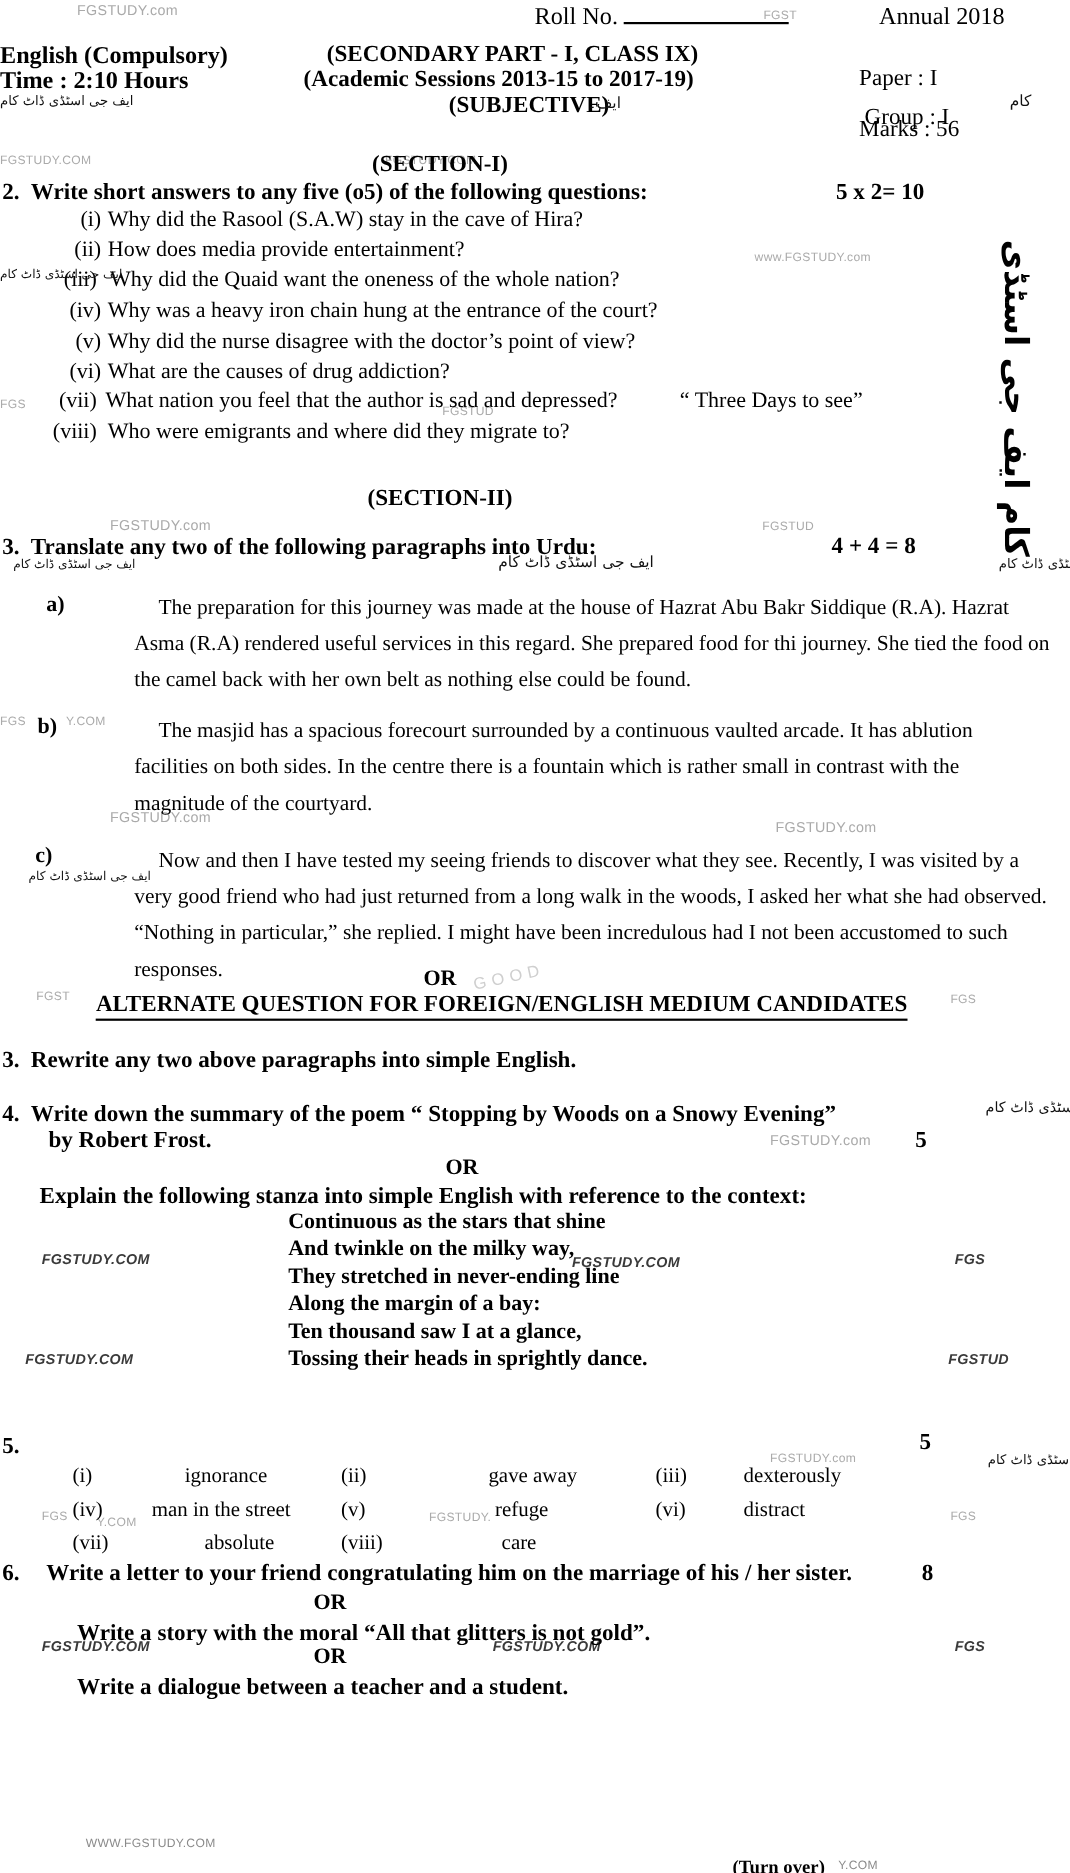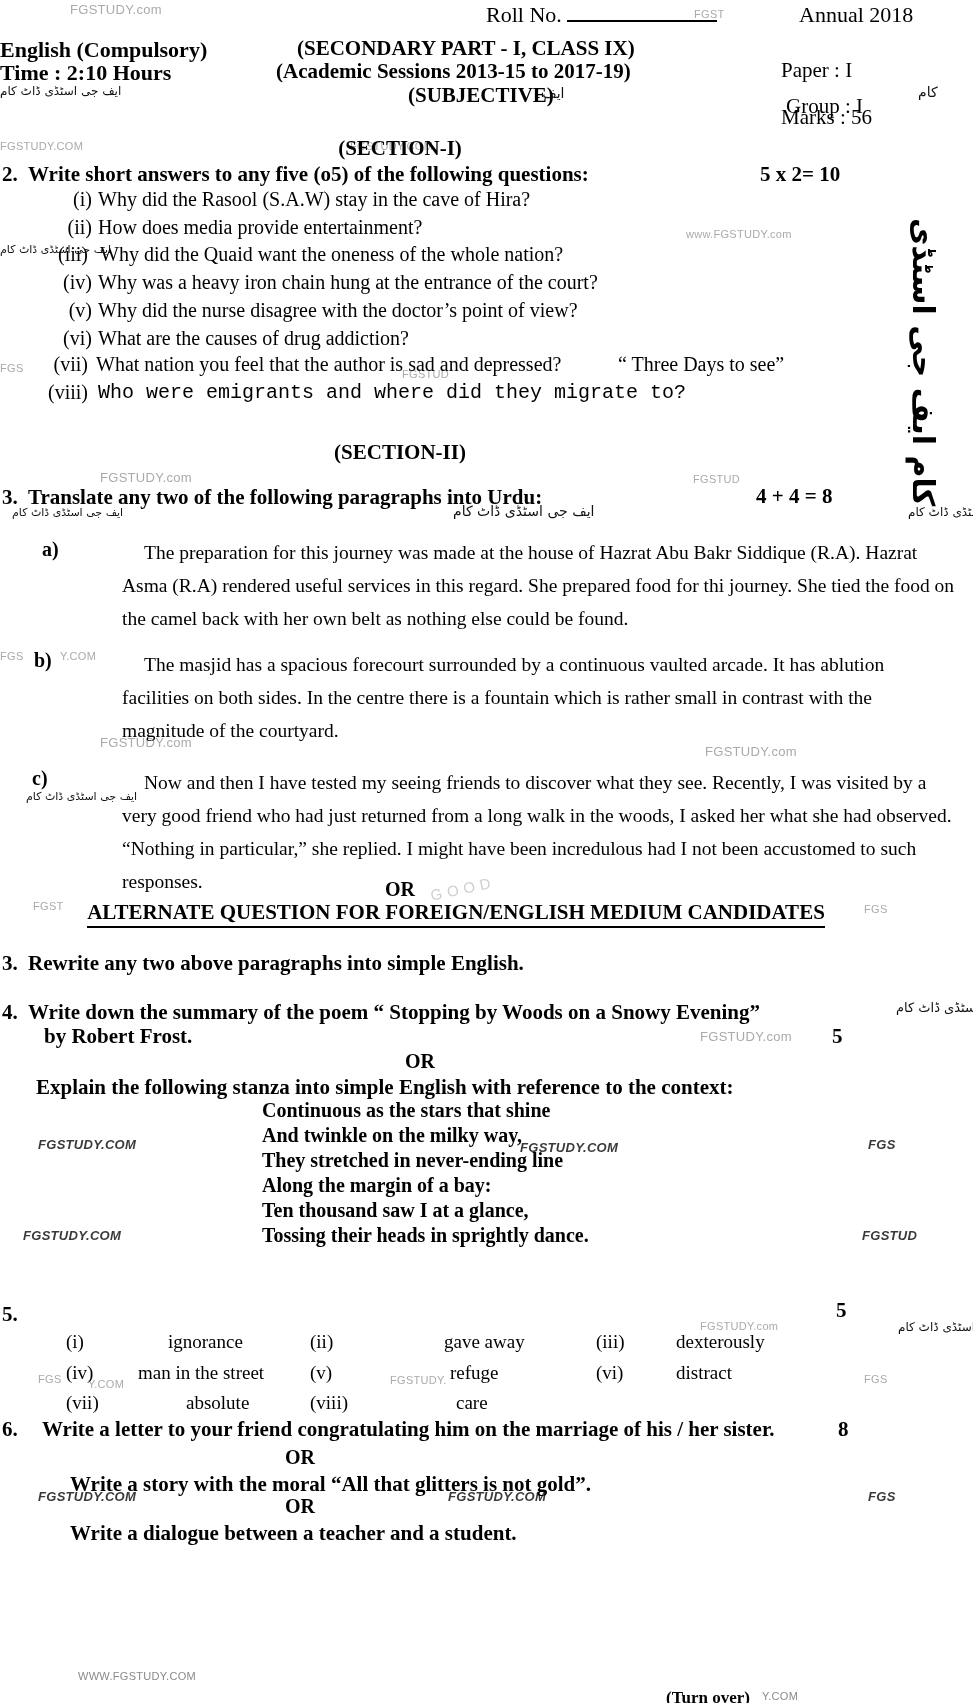--- a/index.html
+++ b/index.html
@@ -186,21 +186,21 @@
   <div class="abs item-txt" style="left:98px; top:299px;">Why did the nurse disagree with the doctor’s point of view?</div>
 
   <div class="abs item-rn" style="left:44px; top:327px; width:48px; text-align:right;">(vi)</div>
   <div class="abs item-txt" style="left:98px; top:327px;">What are the causes of drug addiction?</div>
 
   <div class="abs item-rn" style="left:40px; top:353px; width:48px; text-align:right;">(vii)</div>
   <div class="abs item-txt" style="left:96px; top:353px;">What nation you feel that the author is sad and depressed?</div>
   <div class="abs item-txt" style="left:618px; top:353px;">“ Three Days to see”</div>
 
   <div class="abs item-rn" style="left:36px; top:381px; width:52px; text-align:right;">(viii)</div>
-  <div class="abs item-txt" style="left:98px; top:381px;font-family:Liberation Mono, monospace;">Who were emigrants and where did they migrate to?</div>
+  <div class="abs item-txt" style="left:98px; top:381px;">Who were emigrants and where did they migrate to?</div>
 
   <div class="side-urdu" style="left:906px; top:218px; font-size:30px; letter-spacing:2px;">کام ایف جی اسٹڈی</div>
 
   <div class="abs section-title" style="left:0px; top:440px; width:800px;">(SECTION-II)</div>
 
   <div class="abs qnum" style="left:2px; top:485px;">3.</div>
   <div class="abs qtext" style="left:28px; top:485px;">Translate any two of the following paragraphs into Urdu:</div>
   <div class="abs marks" style="left:756px; top:484px;">4 + 4 =    8</div>
   <div class="urdu" style="left:12px; top:506px; font-size:11px;">ایف جی اسٹڈی ڈاٹ کام</div>
   <div class="urdu" style="left:453px; top:503px; font-size:14px;">ایف جی اسٹڈی ڈاٹ کام</div>

